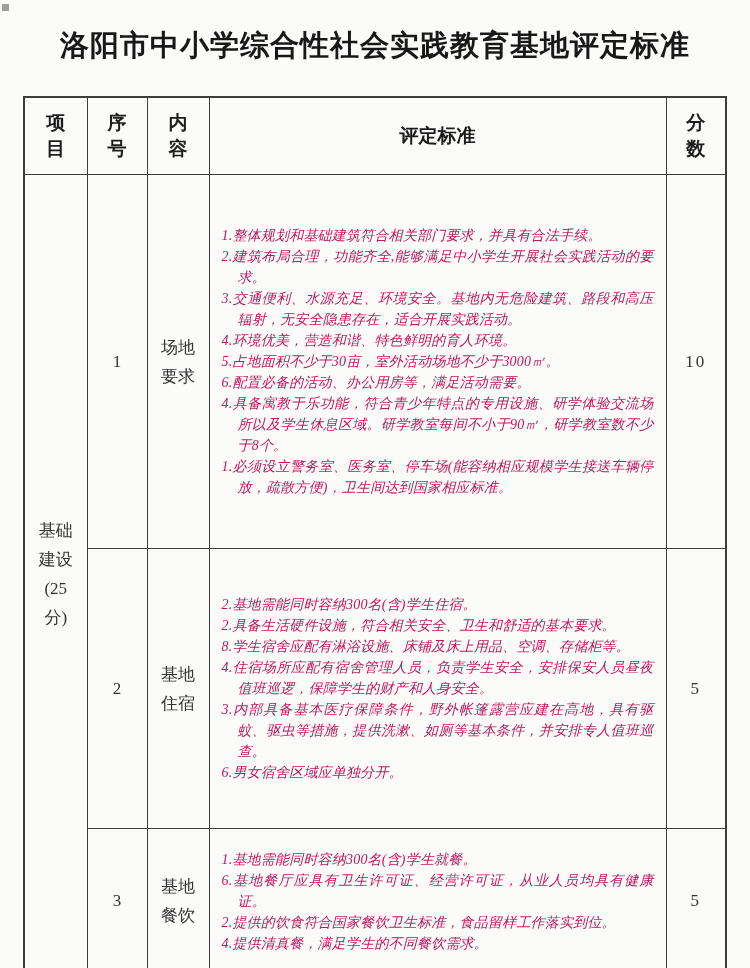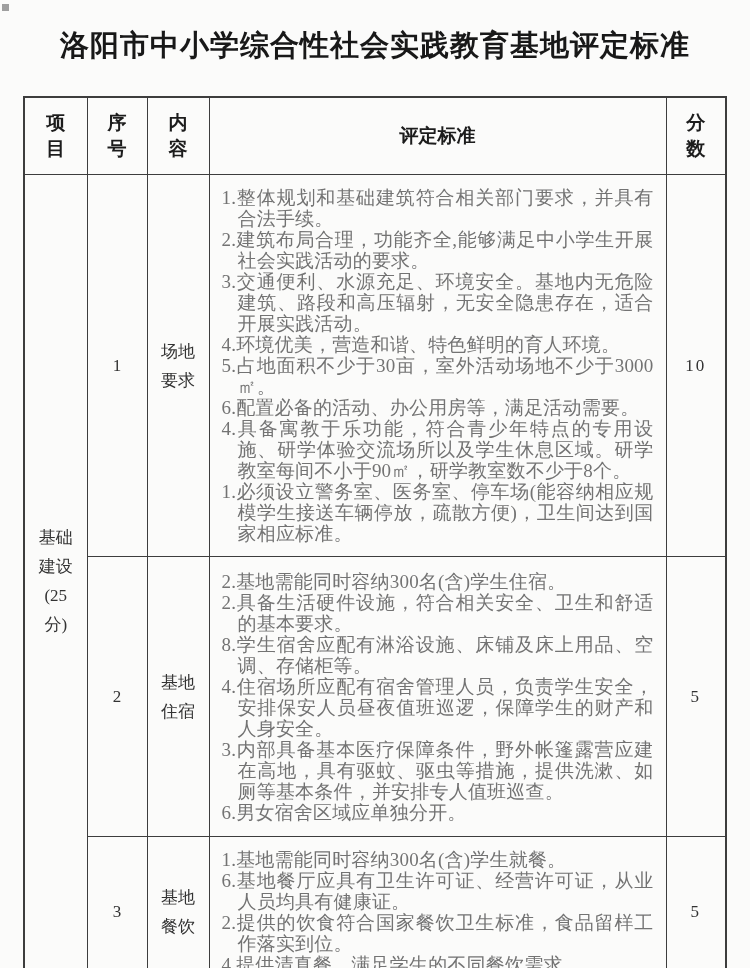--- a/index.html
+++ b/index.html
@@ -48,25 +48,26 @@
   }
   td.score-cell{letter-spacing:2px;}
   td.criteria-cell{
     vertical-align:middle;
     padding:8px 12px 8px 13px;
   }
   ol.criteria-list{
     list-style:none;margin:0;padding:0;
   }
   ol.criteria-list li{
-    font-size:19px;line-height:21px;
+    font-size:14px;line-height:21px;
     letter-spacing:0.2px;
     text-align:justify;
     padding-left:16px;text-indent:-16px;
-    color:#737373;
+    color:#be185d;
+    font-style:italic;
   }
 </style>
 </head>
 <body>
 
 <div class="scan-artifact"></div>
 
 <h1 class="page-title">洛阳市中小学综合性社会实践教育基地评定标准</h1>
 
 <table class="grid">

